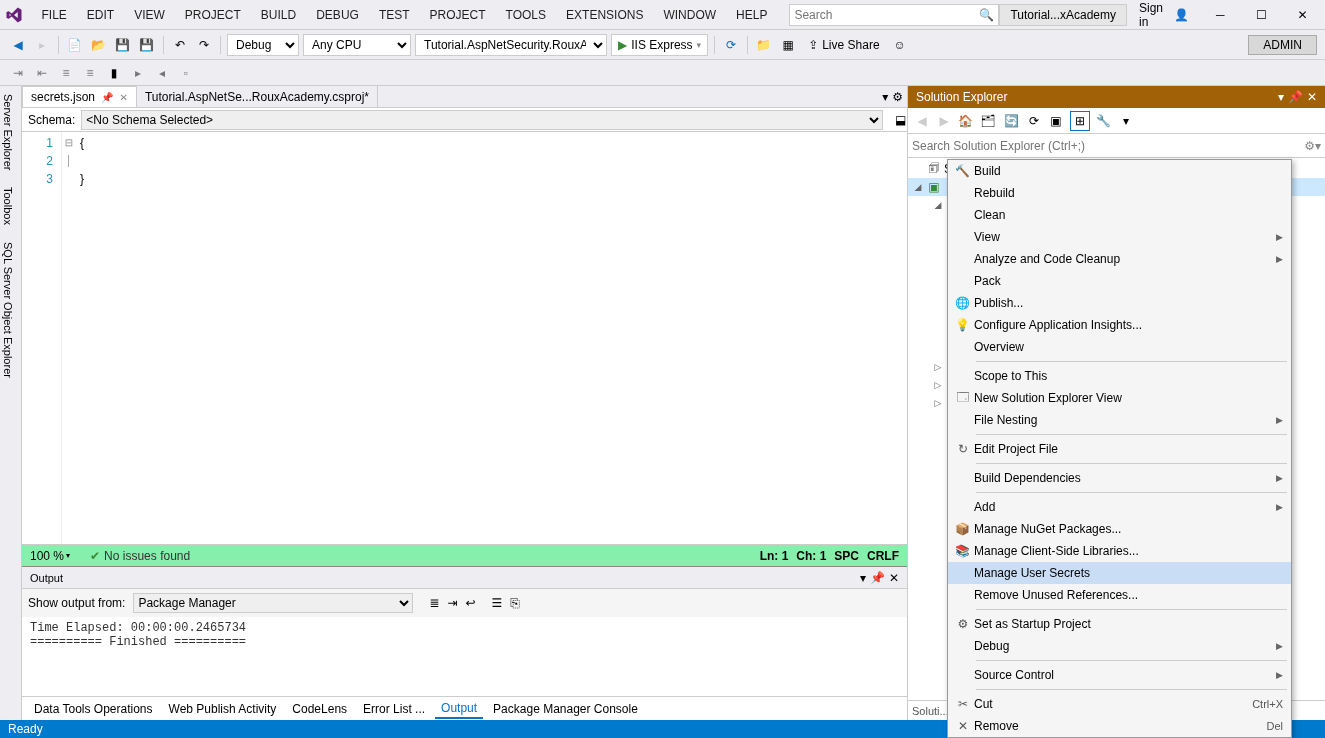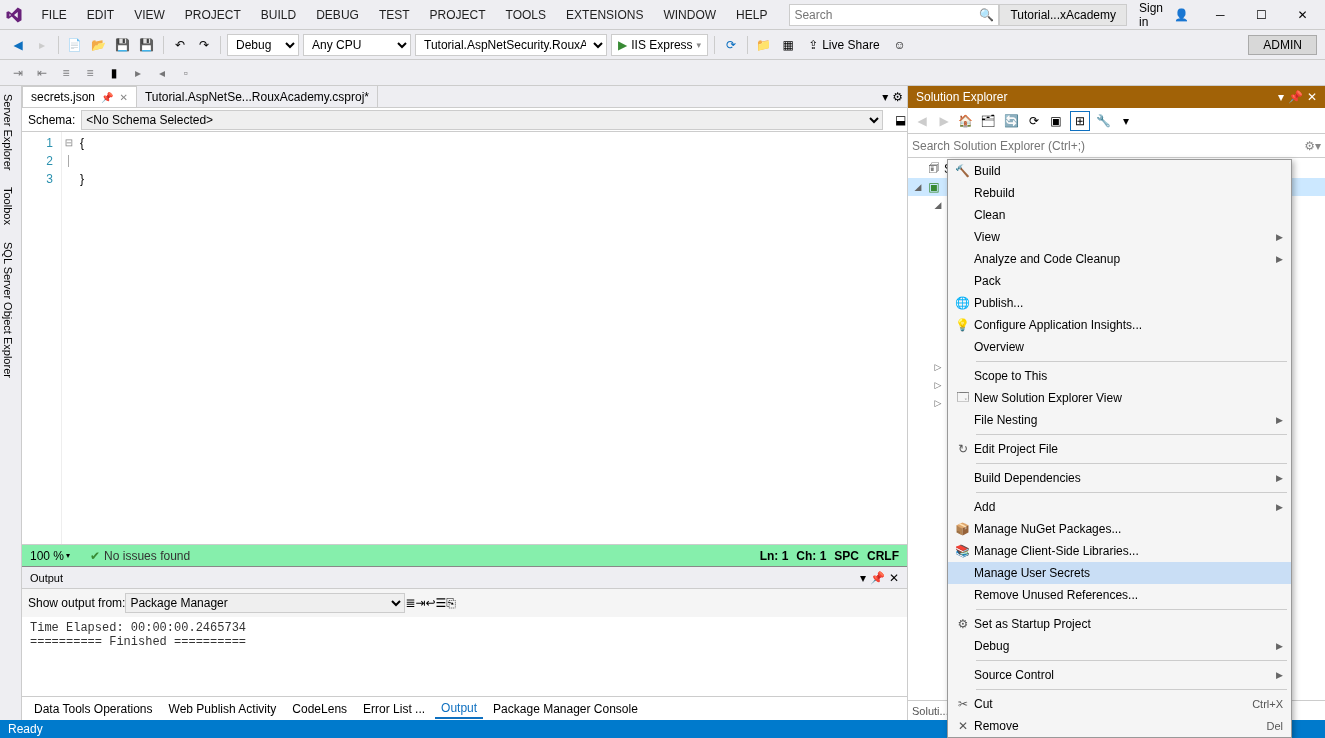--- a/index.html
+++ b/index.html
@@ -60,21 +60,21 @@
 .editor-status { height: 22px; border-top: 1px solid #ccc; display:flex; align-items:center; padding: 0 8px; background:#86efac; font-size:11px;}
 .editor-status .zoom { display:flex; align-items:center; gap:2px;}
 .editor-status .health { margin-left: 20px; display:flex; align-items:center; gap:4px; color:#333;}
 .editor-status .right { margin-left:auto; display:flex; gap:8px;font-weight:bold;}
 
 
 .output-panel { border-top:1px solid #888; background:#eeeef2; display:flex; flex-direction:column;}
 .output-header { height:22px; display:flex; align-items:center; padding:0 8px; background:#eeeef2; border-bottom:1px solid #ccc;}
 .output-header .title { font-size:11px; }
 .output-header .tools { margin-left:auto; display:flex; gap:4px;}
-.output-toolbar { height:28px; display:flex; align-items:center; padding:0 6px; background:#f5f5f5;}
+.output-toolbar { height:28px; display:flex; align-items:center; padding:0 6px; gap:8px; background:#f5f5f5;}
 .output-toolbar select { width: 280px; height:20px; border:1px solid #ccc;}
 .output-body { flex:1; background:#fff; padding:4px 8px; font-family:Liberation Mono, monospace; font-size:12px; white-space:pre; color:#333;}
 .output-tabs { height:24px; border-top:1px solid #ccc; display:flex; align-items:center; padding:0 6px; gap:4px; font-size:11px;}
 .output-tabs .otab { padding:2px 6px; cursor:pointer;}
 .output-tabs .otab.active { color:#0e70c0; border-bottom:2px solid #0e70c0;}
 
 
 .solution-explorer { width: 418px; background:#fff; border-left:1px solid #ccc; display:flex; flex-direction:column;}
 .se-title { height:22px; background:#a16207; color:#fff; display:flex; align-items:center; padding:0 8px; font-size:11px;}
 .se-title .tools { margin-left:auto; display:flex; gap:4px;}

